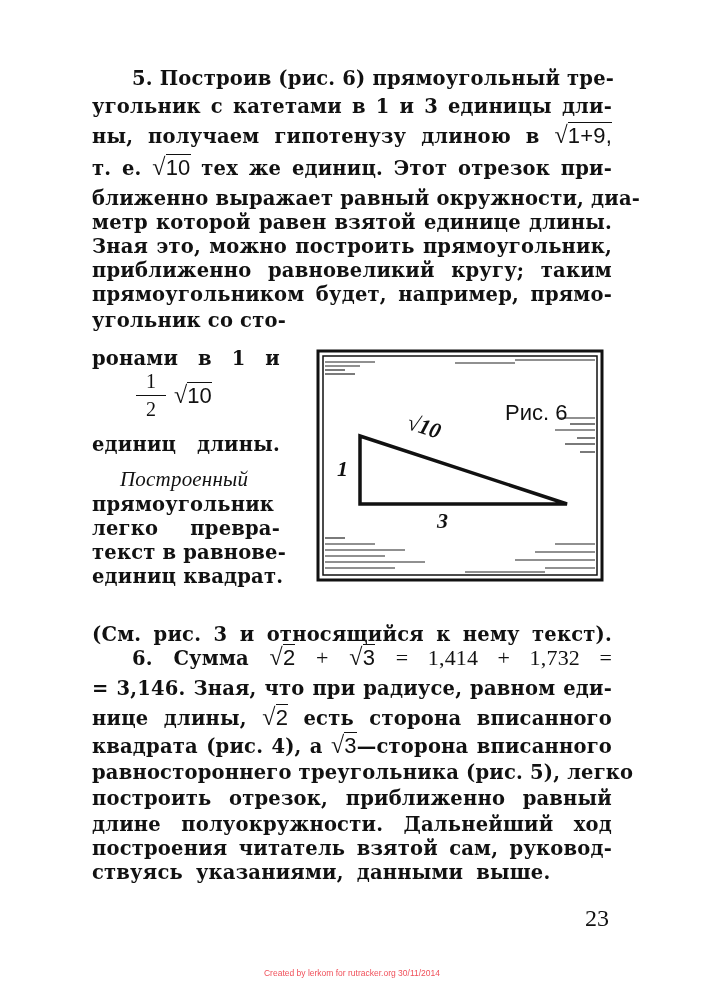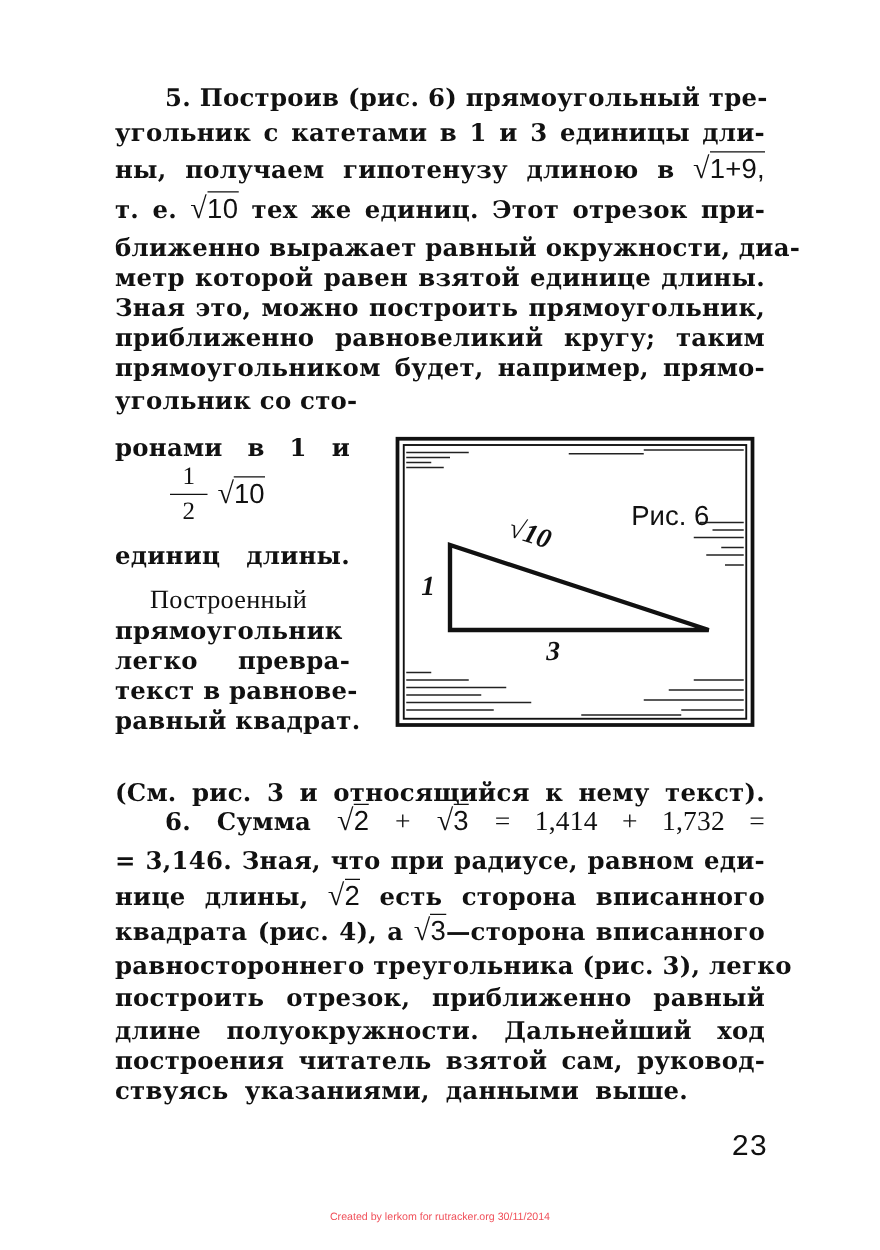--- a/index.html
+++ b/index.html
@@ -6,21 +6,21 @@
   body { width:704px; height:1000px; position:relative; overflow:hidden;
          font-family:"DejaVu Serif", serif; color:#111; }
   .line { position:absolute; left:92px; width:520px; font-size:19.5px; line-height:22px;
           white-space:nowrap; text-align:justify; text-align-last:justify; font-weight:bold; letter-spacing:0.2px; }
   .short { width:188px; }
   .indent { padding-left:40px; box-sizing:border-box; }
   .math { font-family:"Liberation Serif", serif; font-weight:normal; font-size:22px; }
   .sqrt { font-family:"Liberation Serif", serif; font-weight:normal; font-size:24px; }
   .over { border-top:1.5px solid #111; padding-top:0px; font-family:Liberation Sans, sans-serif; font-weight:normal; font-size:22px; }
   .fig { position:absolute; left:315px; top:348px; width:290px; height:235px; }
-  .page-num { position:absolute; left:585px; top:905px; font-family:Liberation Mono, monospace; font-size:24px; }
+  .page-num { position:absolute; left:585px; top:905px; font-family:Liberation Serif, serif; font-size:24px; }
   .footer { position:absolute; left:0; width:704px; top:968px; text-align:center;
             font-family:"Liberation Sans", sans-serif; font-size:8.5px; color:#f0505a; }
   .frac { position:absolute; left:132px; top:370px; width:120px; height:60px; }
 </style>
 </head>
 <body>
 
 <div class="line indent" style="top:68px">5. Построив (рис. 6) прямоугольный тре-</div>
 <div class="line" style="top:96px">угольник с катетами в 1 и 3 единицы дли-</div>
 <div class="line" style="top:124px">
@@ -43,25 +43,25 @@
 <div class="frac">
   <div style="position:absolute;left:8px;top:0;width:22px;text-align:center;font-family:'Liberation Serif',serif;font-size:20px;">1</div>
   <div style="position:absolute;left:4px;top:25px;width:30px;border-top:1.5px solid #111;"></div>
   <div style="position:absolute;left:8px;top:28px;width:22px;text-align:center;font-family:'Liberation Serif',serif;font-size:20px;">2</div>
   <div style="position:absolute;left:42px;top:12px;white-space:nowrap;">
     <span class="sqrt">√</span><span class="over">10</span>
   </div>
 </div>
 
 <div class="line short" style="top:434px">единиц длины.</div>
-<div class="line short" style="top:468px;padding-left:28px;box-sizing:border-box;font-weight:normal;font-family:'Liberation Serif',serif;font-size:21px;">Построенный</div>
+<div class="line short" style="top:468px;padding-left:28px;box-sizing:border-box;font-weight:normal;font-family:'Liberation Serif',serif;font-size:21px;font-style:italic;">Построенный</div>
 <div class="line short" style="top:494px">прямоугольник</div>
 <div class="line short" style="top:518px">легко превра-</div>
 <div class="line short" style="top:542px">текст в равнове-</div>
-<div class="line short" style="top:566px">равный квадрат.</div>
+<div class="line short" style="top:566px">единиц квадрат.</div>
 <div class="line" style="top:624px">(См. рис. 3 и относящийся к нему текст).</div>
 
 <div class="fig">
   <svg width="290" height="235" viewBox="0 0 290 235">
     <rect x="3" y="3" width="284" height="229" fill="none" stroke="#111" stroke-width="3"></rect>
     <rect x="8" y="8" width="274" height="219" fill="none" stroke="#111" stroke-width="1.5"></rect>
     <g stroke="#222" stroke-width="1.2">
       <line x1="10" y1="14" x2="60" y2="14"></line>
         <line x1="10" y1="18" x2="45" y2="18"></line>
         <line x1="10" y1="22" x2="30" y2="22"></line>
@@ -104,20 +104,20 @@
 <div class="line" style="top:678px">= 3,146. Зная, что при радиусе, равном еди-</div>
 <div class="line" style="top:706px">
   <span>нице длины,</span>
   <span class="sqrt">√</span><span class="over">2</span>
   <span>есть сторона вписанного</span>
 </div>
 <div class="line" style="top:734px">
   <span>квадрата (рис. 4), а</span>
   <span class="sqrt">√</span><span class="over">3</span><span>—сторона вписанного</span>
 </div>
-<div class="line" style="top:762px">равностороннего треугольника (рис. 3), легко</div>
+<div class="line" style="top:762px">равностороннего треугольника (рис. 5), легко</div>
 <div class="line" style="top:788px">построить отрезок, приближенно равный</div>
 <div class="line" style="top:814px">длине полуокружности. Дальнейший ход</div>
 <div class="line" style="top:838px">построения читатель взятой сам, руковод-</div>
 <div class="line" style="top:862px;text-align:right;text-align-last:left;word-spacing:6px">ствуясь указаниями, данными выше.</div>
 
 <div class="page-num">23</div>
 <div class="footer">Created by lerkom for rutracker.org 30/11/2014</div>
 
 </body></html>

